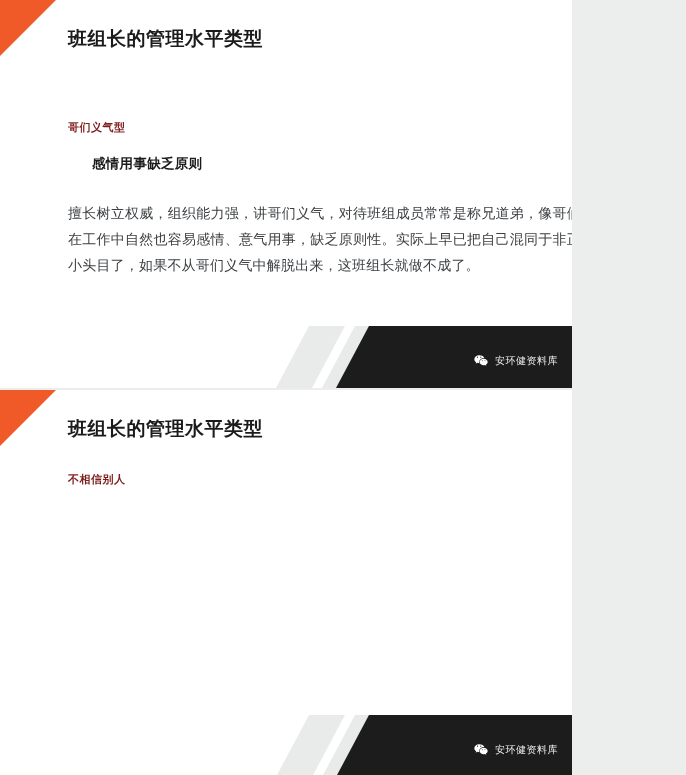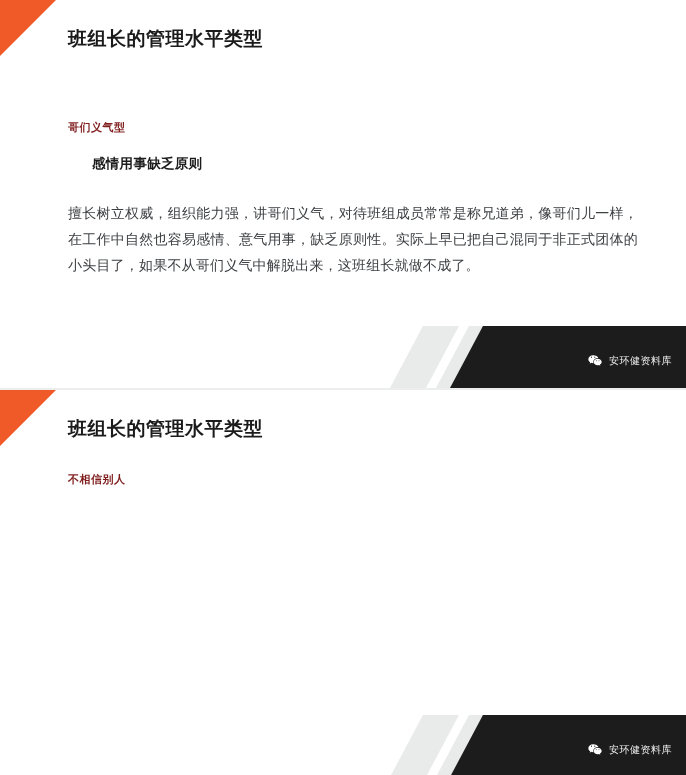--- a/index.html
+++ b/index.html
@@ -9,21 +9,21 @@
   }
   body {
     width: 686px;
     height: 775px;
     background: #eceded;
     font-family: "Liberation Sans", sans-serif;
     overflow: hidden;
   }
   .page {
     position: relative;
-    width: 686px;
+    width: 572px;
     background: #ffffff;
     overflow: hidden;
   }
   .page-1 { height: 388px; }
   .page-2 { height: 387px; }
   
   .corner-flag {
     position: absolute;
     top: 0;
     left: 0;

